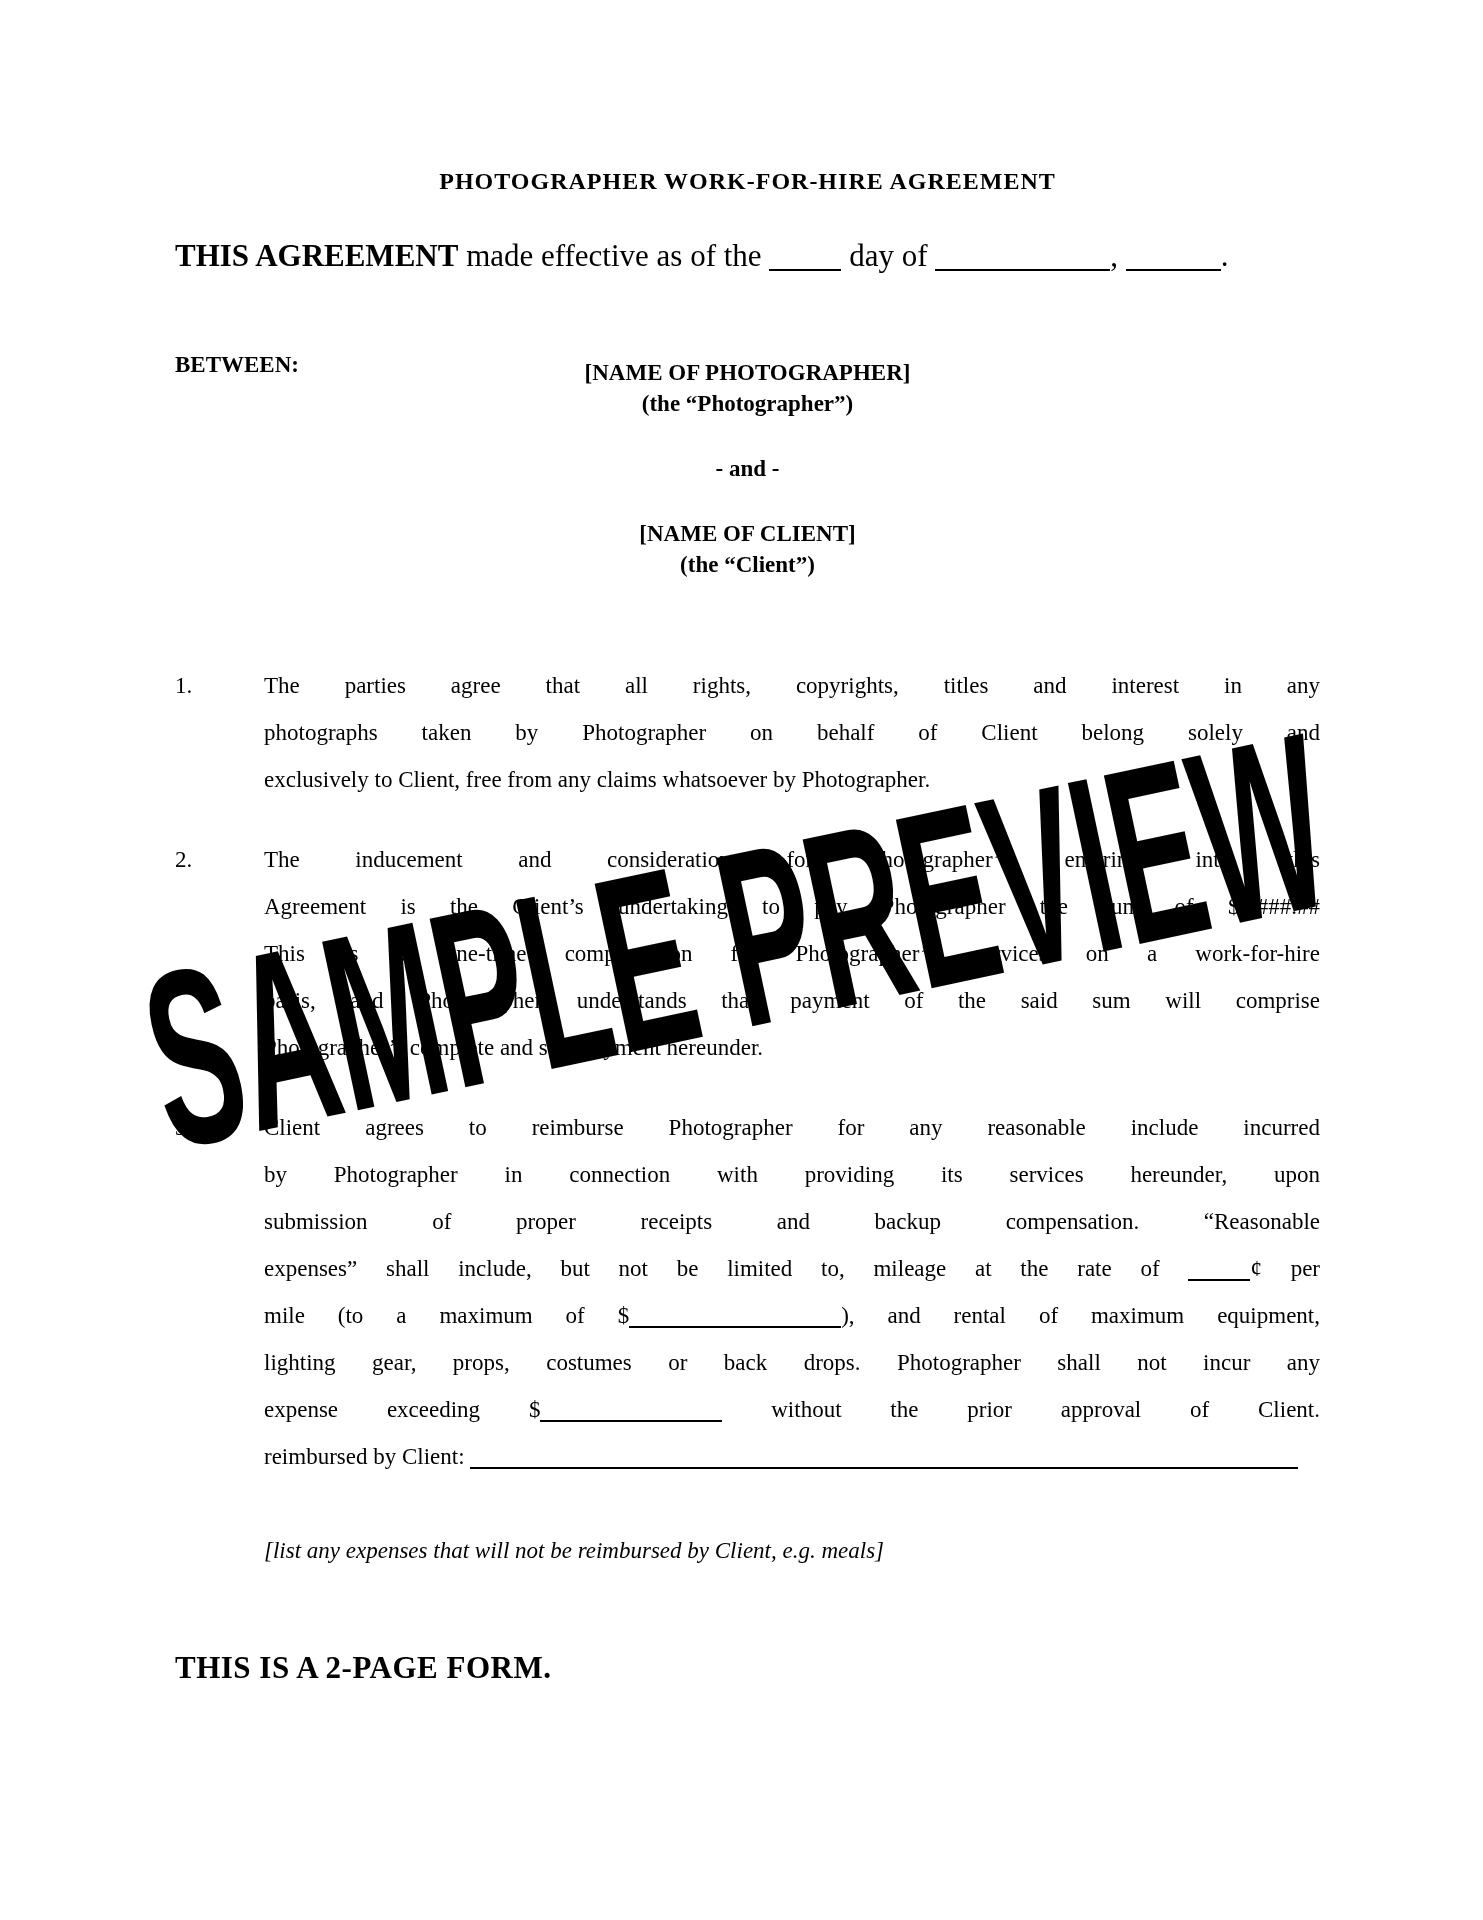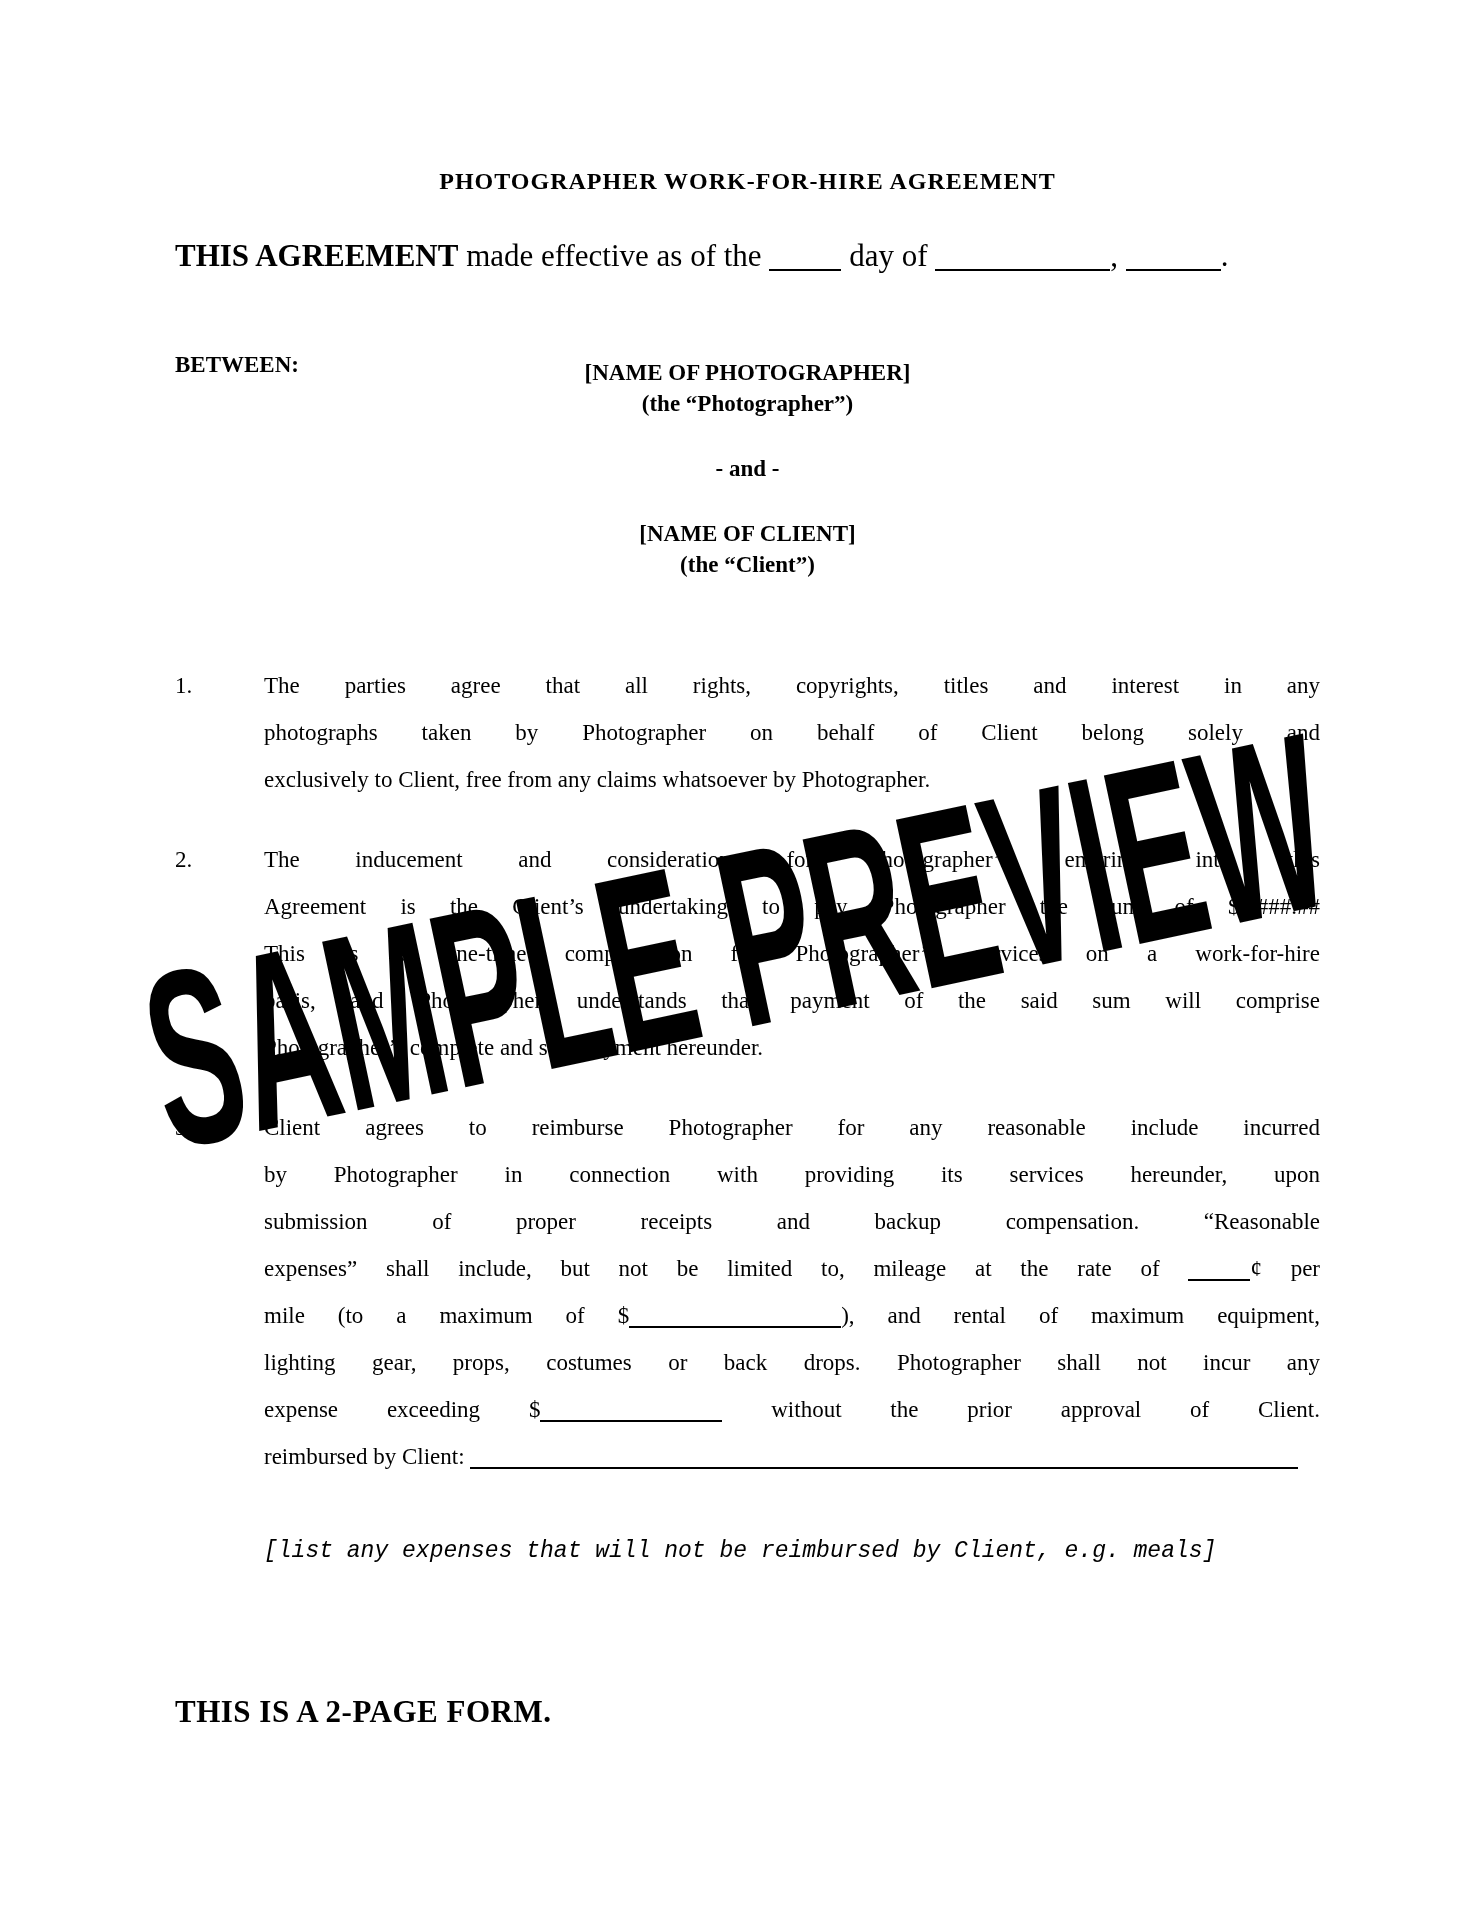--- a/index.html
+++ b/index.html
@@ -41,25 +41,25 @@
   .line{line-height:47px;}
   .just{text-align:justify;text-align-last:justify;}
   .left{text-align:left;text-align-last:left;}
   .bold{font-weight:bold;}
   .blank{
     display:inline-block;height:22px;
     border-bottom:2px solid #000;margin-bottom:-5px;
   }
   .note{
     position:absolute;left:264px;top:1538px;
-    font-size:23px;font-style:italic;font-family:Liberation Mono, monospace;
+    font-size:23px;font-style:italic;
   }
   .formnote{
     position:absolute;left:175px;top:1650px;
-    font-size:31px;font-weight:bold;letter-spacing:0.5px;margin-top:44px;
+    font-size:31px;font-weight:bold;letter-spacing:0.5px;
   }
   .watermark-svg{
     position:absolute;left:100px;top:640px;width:1320px;height:560px;
     pointer-events:none;
   }
   .watermark-svg text{
     font-family:"Liberation Sans", sans-serif;
     font-weight:bold;fill:#000000;
   }
 </style>

